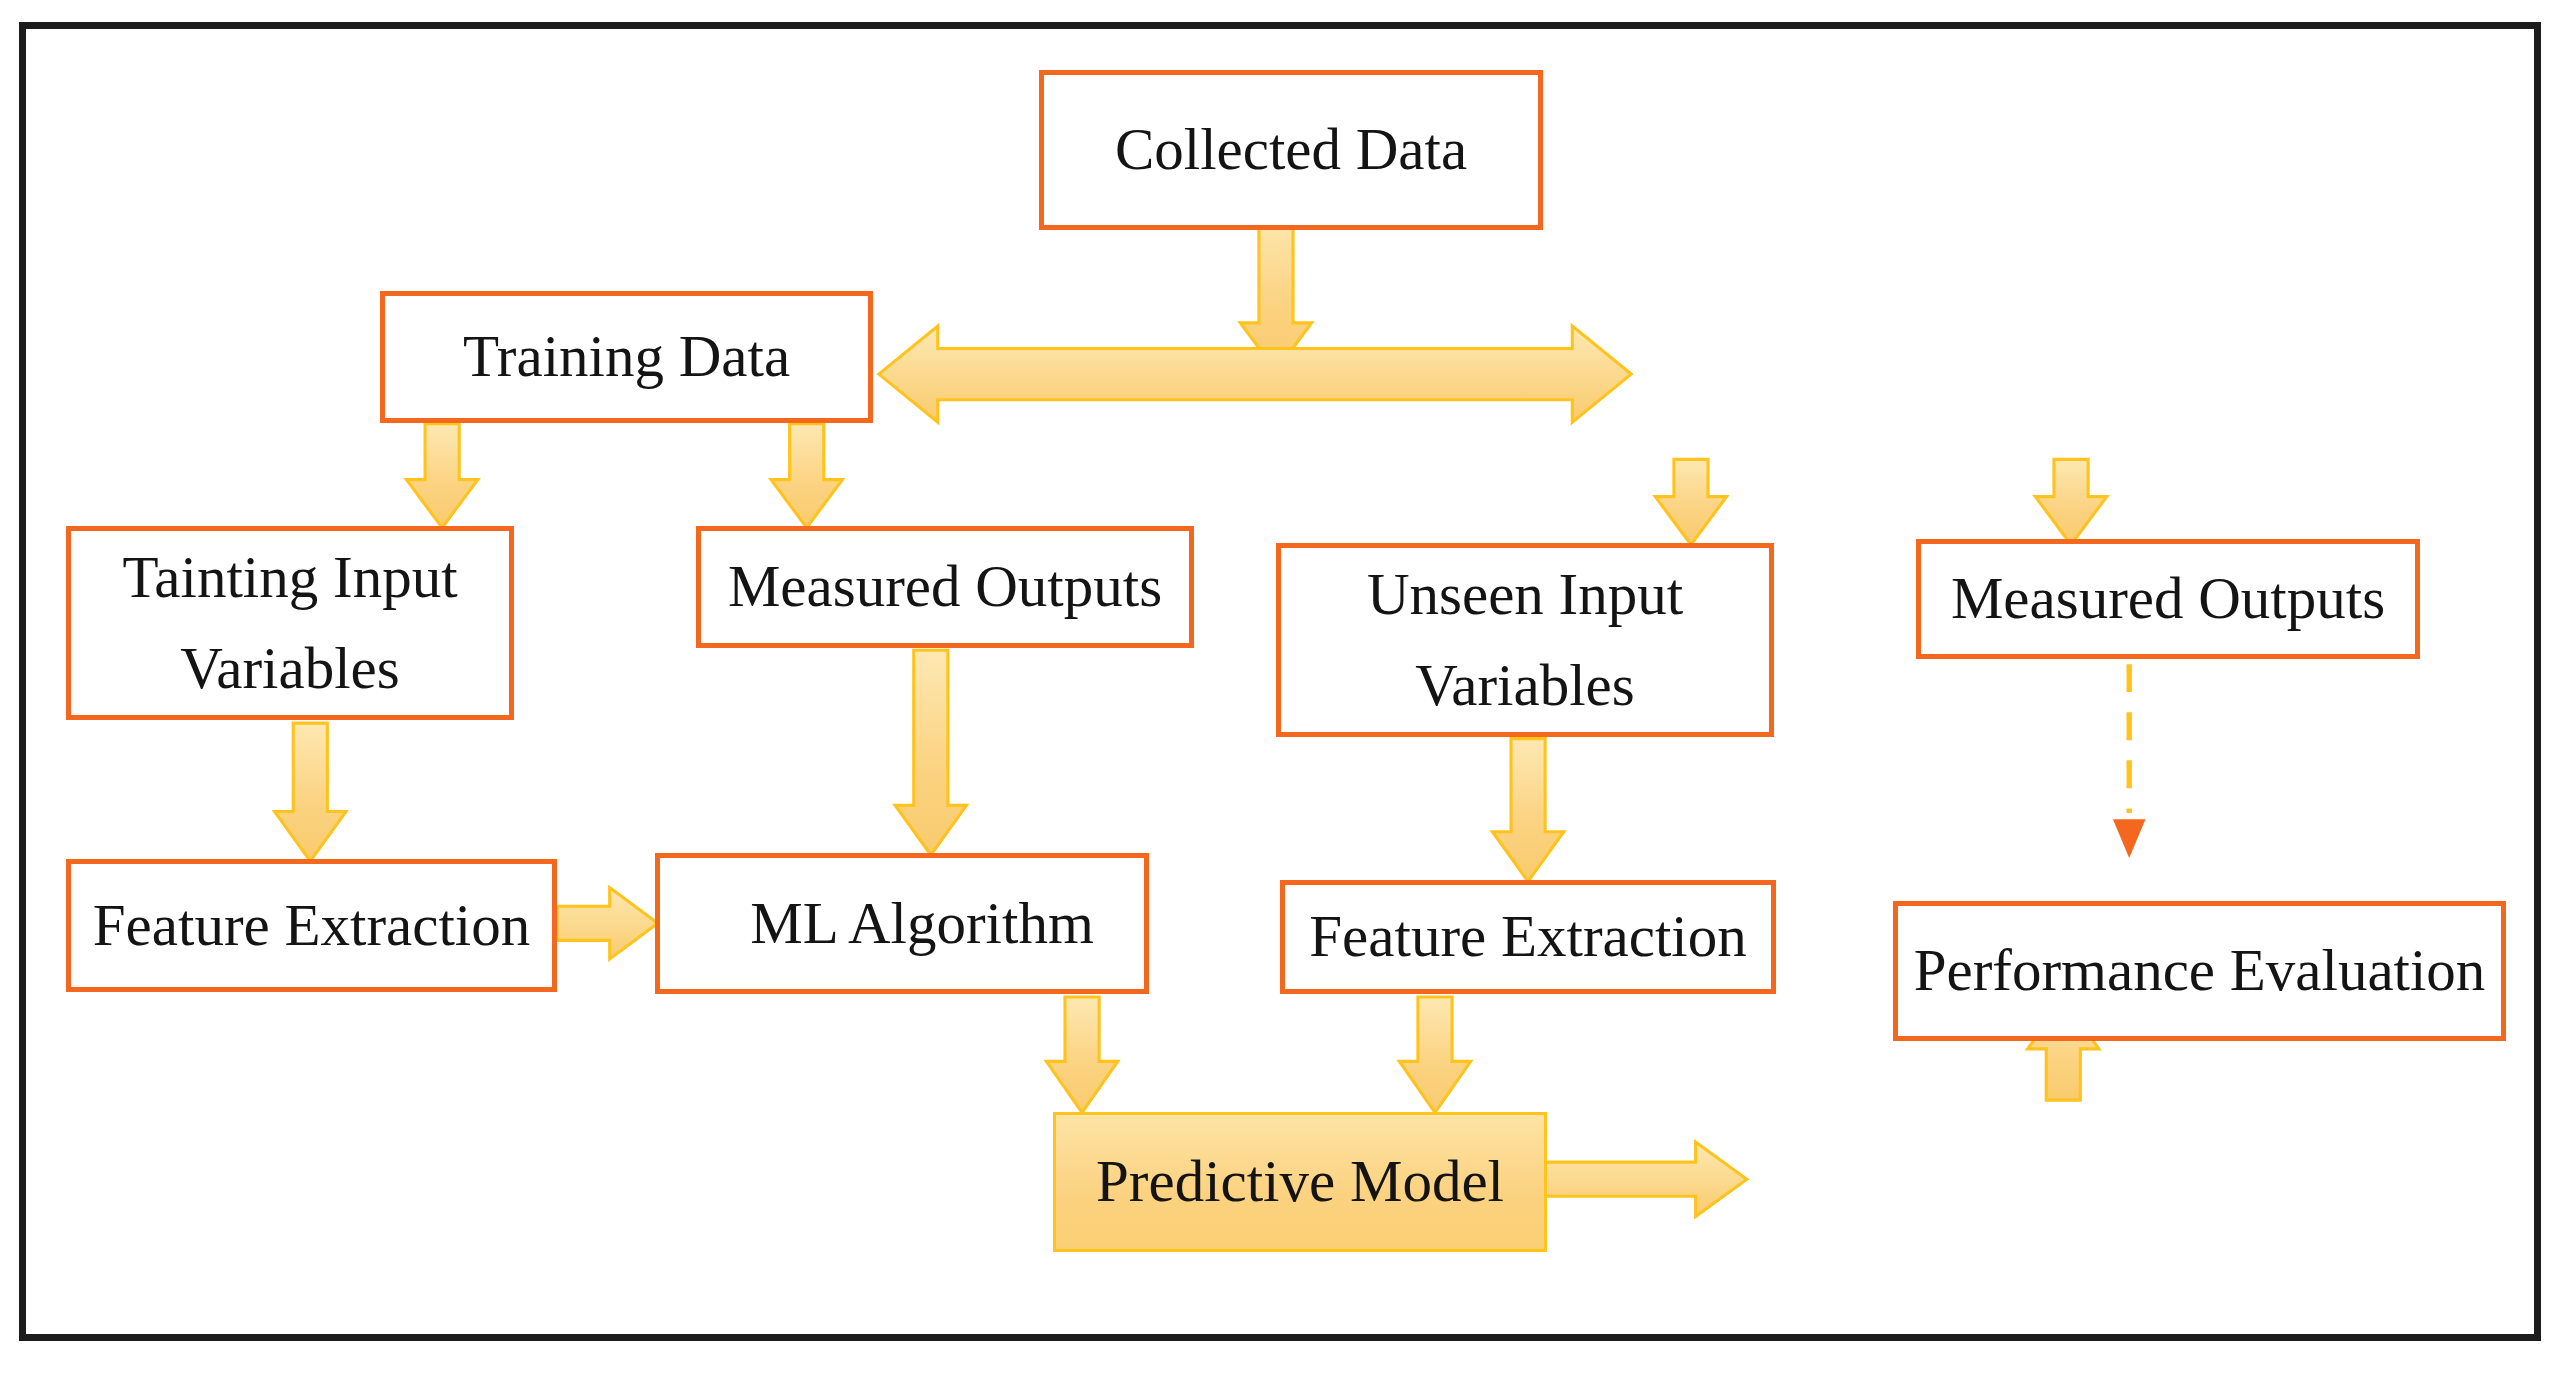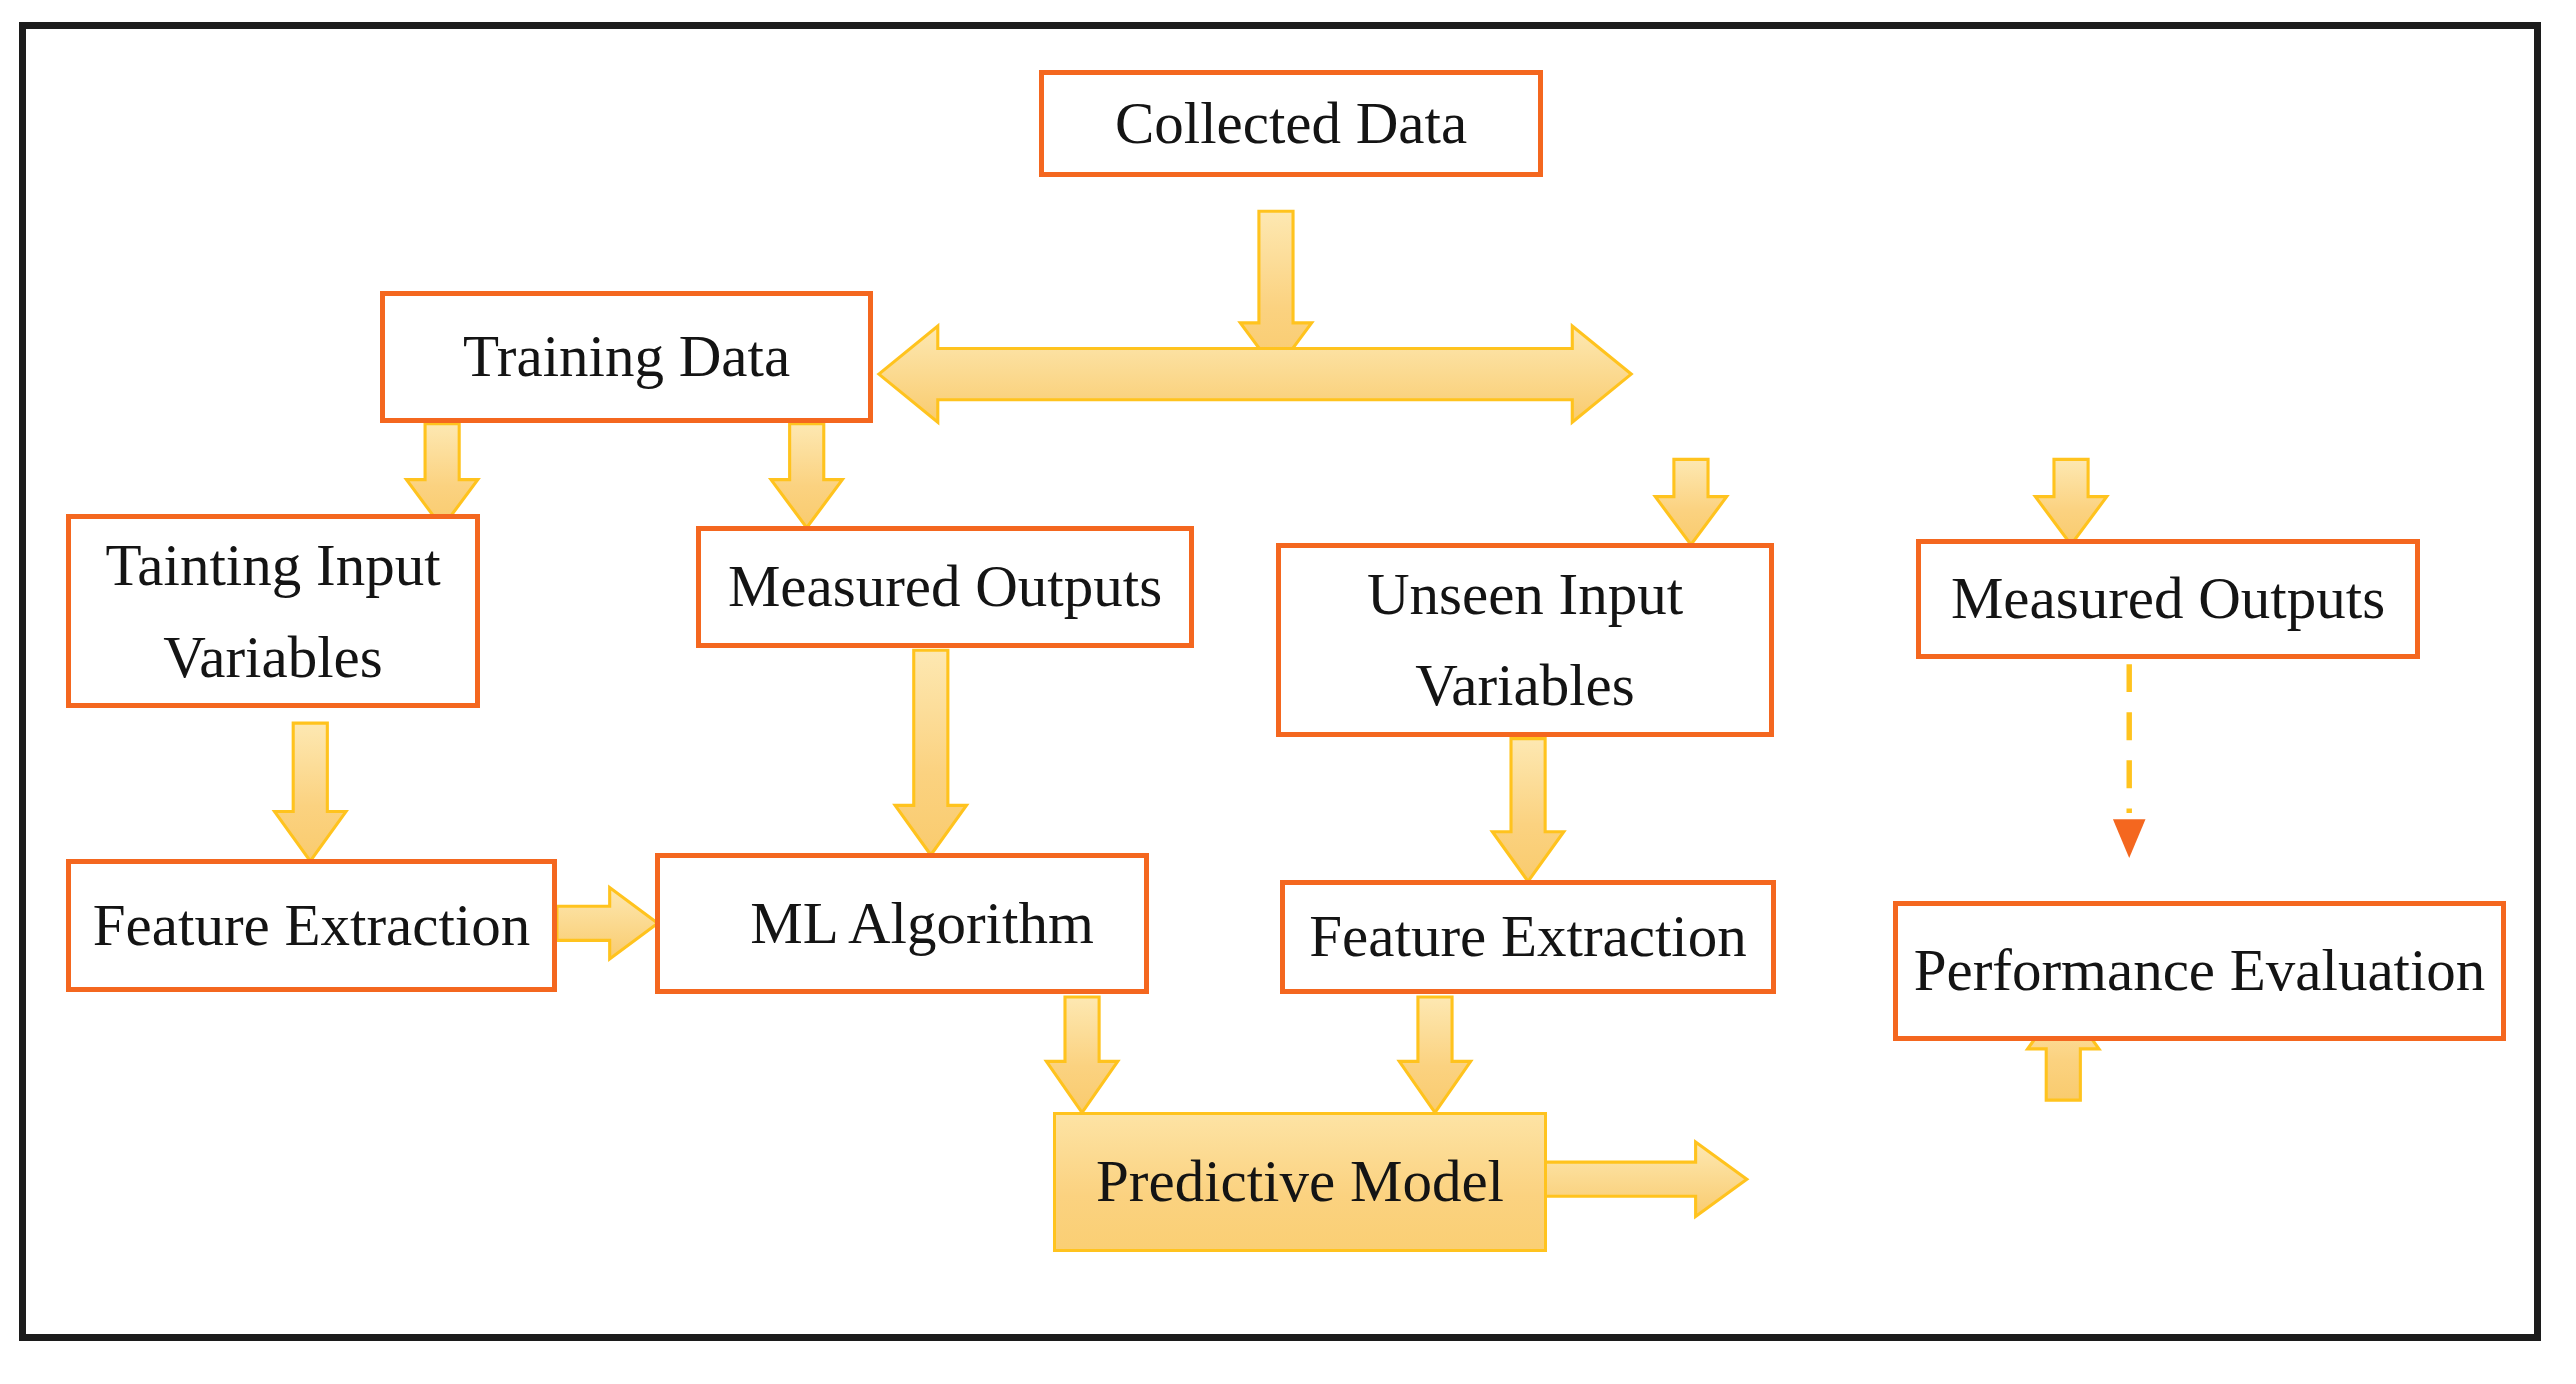--- a/index.html
+++ b/index.html
@@ -32,24 +32,24 @@
     display: flex;
     align-items: center;
     justify-content: center;
     text-align: center;
     font-size: 59px;
     color: #141414;
     line-height: 1.55;
     white-space: pre-line;
     z-index: 2;
   }
-  .node-collected      { left: 1039px; top:   70px; width: 504px; height: 107px; }
+  .node-collected      { left: 1039px; top:   70px; width: 504px; height: 160px; }
   .node-training       { left:  380px; top:  291px; width: 493px; height: 132px; }
   .node-testing        { left: 1637px; top:  326px; width: 493px; height: 132px; color: #ff0000; }
-  .node-tainting       { left:   66px; top:  514px; width: 414px; height: 194px; align-items: flex-end; }
+  .node-tainting       { left:   66px; top:  526px; width: 448px; height: 194px; }
   .node-measured-train { left:  696px; top:  526px; width: 498px; height: 122px; }
   .node-unseen         { left: 1276px; top:  543px; width: 498px; height: 194px; }
   .node-measured-test  { left: 1916px; top:  539px; width: 504px; height: 120px; }
   .node-feature-train  { left:   66px; top: 859px; width: 491px; height: 133px; }
   .node-ml             { left:  655px; top: 853px; width: 494px; height: 141px; padding-left: 40px; }
   .node-feature-test   { left: 1280px; top: 880px; width: 496px; height: 114px; }
   .node-performance    { left: 1893px; top: 861px; width: 613px; height: 140px; margin-top: 40px; }
   .node-predictive     {
     left: 1053px; top: 1112px; width: 494px; height: 140px;
     border: 3.9px solid #ffc31e;

